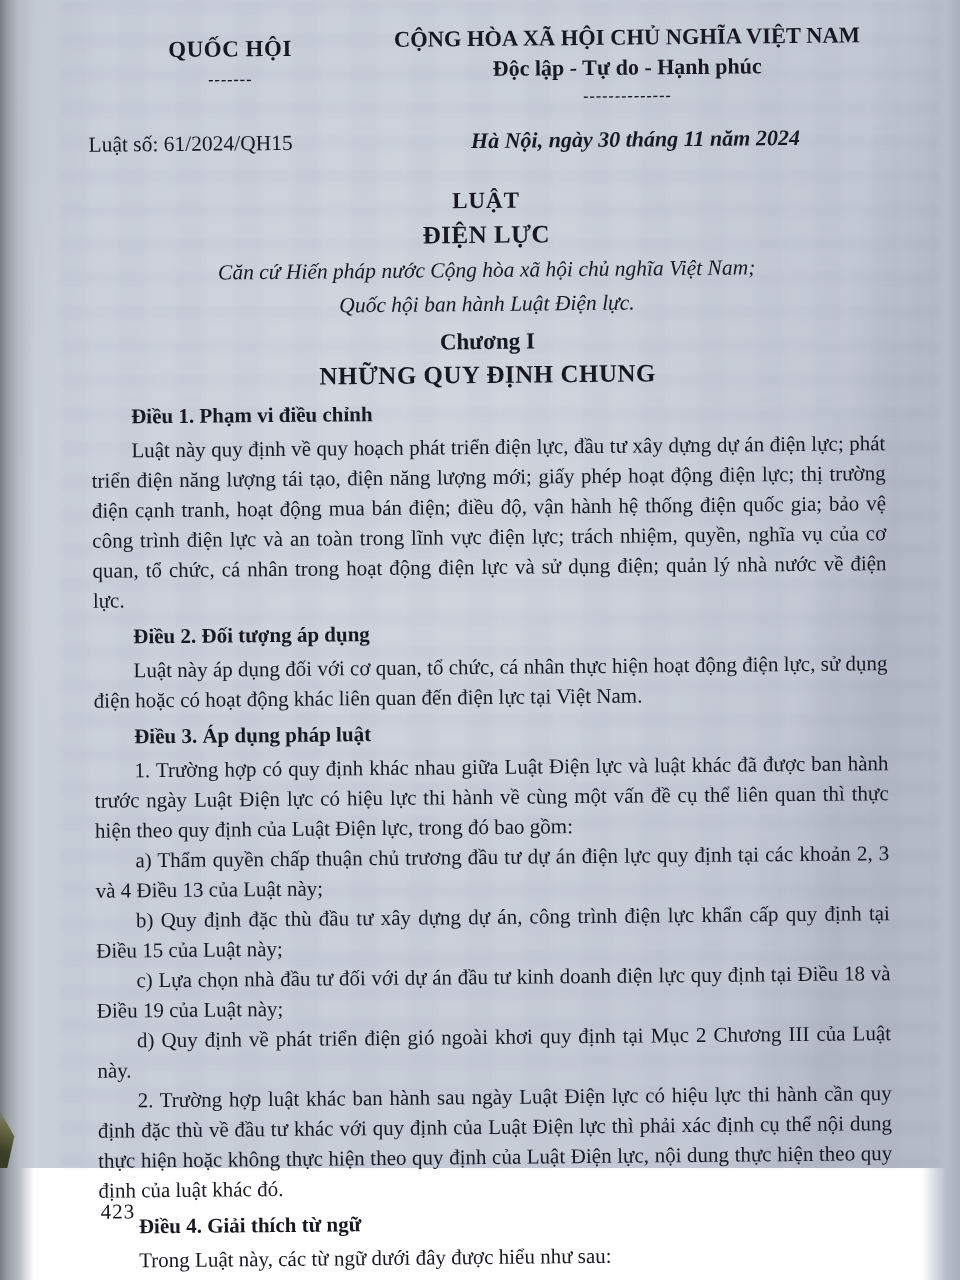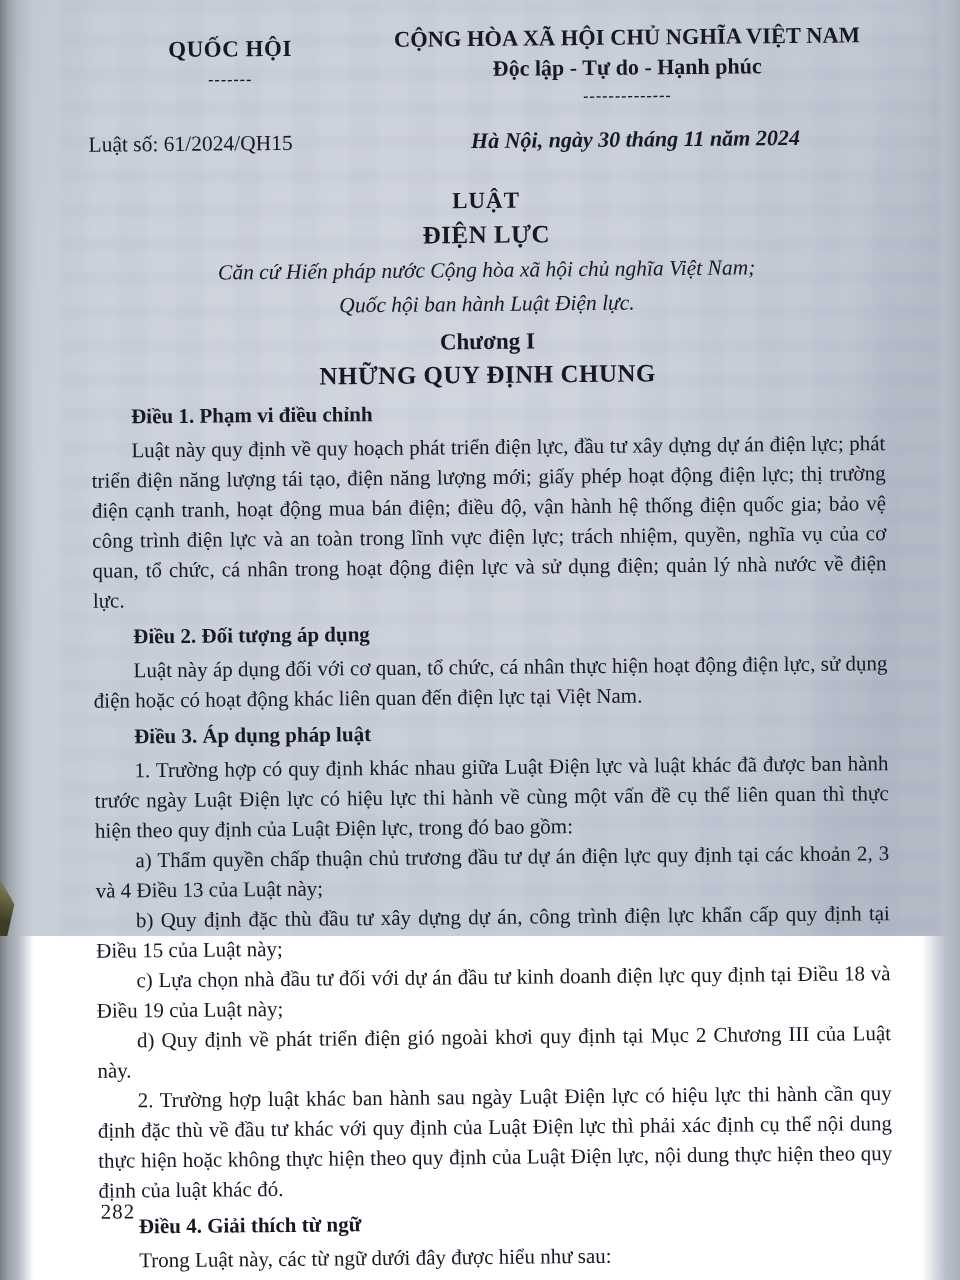--- a/index.html
+++ b/index.html
@@ -3,21 +3,21 @@
 <meta charset="utf-8">
 <style>
   html, body {
     margin: 0; padding: 0;
     width: 960px; height: 1280px;
     overflow: hidden;
     font-family: "Liberation Serif", "DejaVu Serif", serif;
   }
   .page {
     position: relative;
-    width: 960px; height: 936px;
+    width: 960px; height: 1168px;
     background:
       radial-gradient(ellipse at 45% 40%, rgba(255,255,255,0.18), rgba(255,255,255,0) 60%),
       linear-gradient(98deg, #b7bcc4 0px, #c3c9d3 34px, #cad0da 120px, #c8ced8 640px, #c2c8d3 880px, #b4bac6 960px);
     background-color: #c8ced8;
   }
   
   .edge-left {
     position: absolute; left: 0; top: 0; width: 34px; height: 1280px;
     background: linear-gradient(90deg, #787d83 0px, #9aa0a7 8px, #b5bac3 18px, rgba(181,186,195,0) 34px);
   }
@@ -151,16 +151,16 @@
         <p>2. Trường hợp luật khác ban hành sau ngày Luật Điện lực có hiệu lực thi hành cần quy định đặc thù về đầu tư khác với quy định của Luật Điện lực thì phải xác định cụ thể nội dung thực hiện hoặc không thực hiện theo quy định của Luật Điện lực, nội dung thực hiện theo quy định của luật khác đó.</p>
       </div>
 
       <div class="article">
         <h3>Điều 4. Giải thích từ ngữ</h3>
         <p>Trong Luật này, các từ ngữ dưới đây được hiểu như sau:</p>
       </div>
 
     </div>
 
-    <div class="pageno">282</div>
+    <div class="pageno">423</div>
 
   </div>
 </div>
 
 </body></html>

